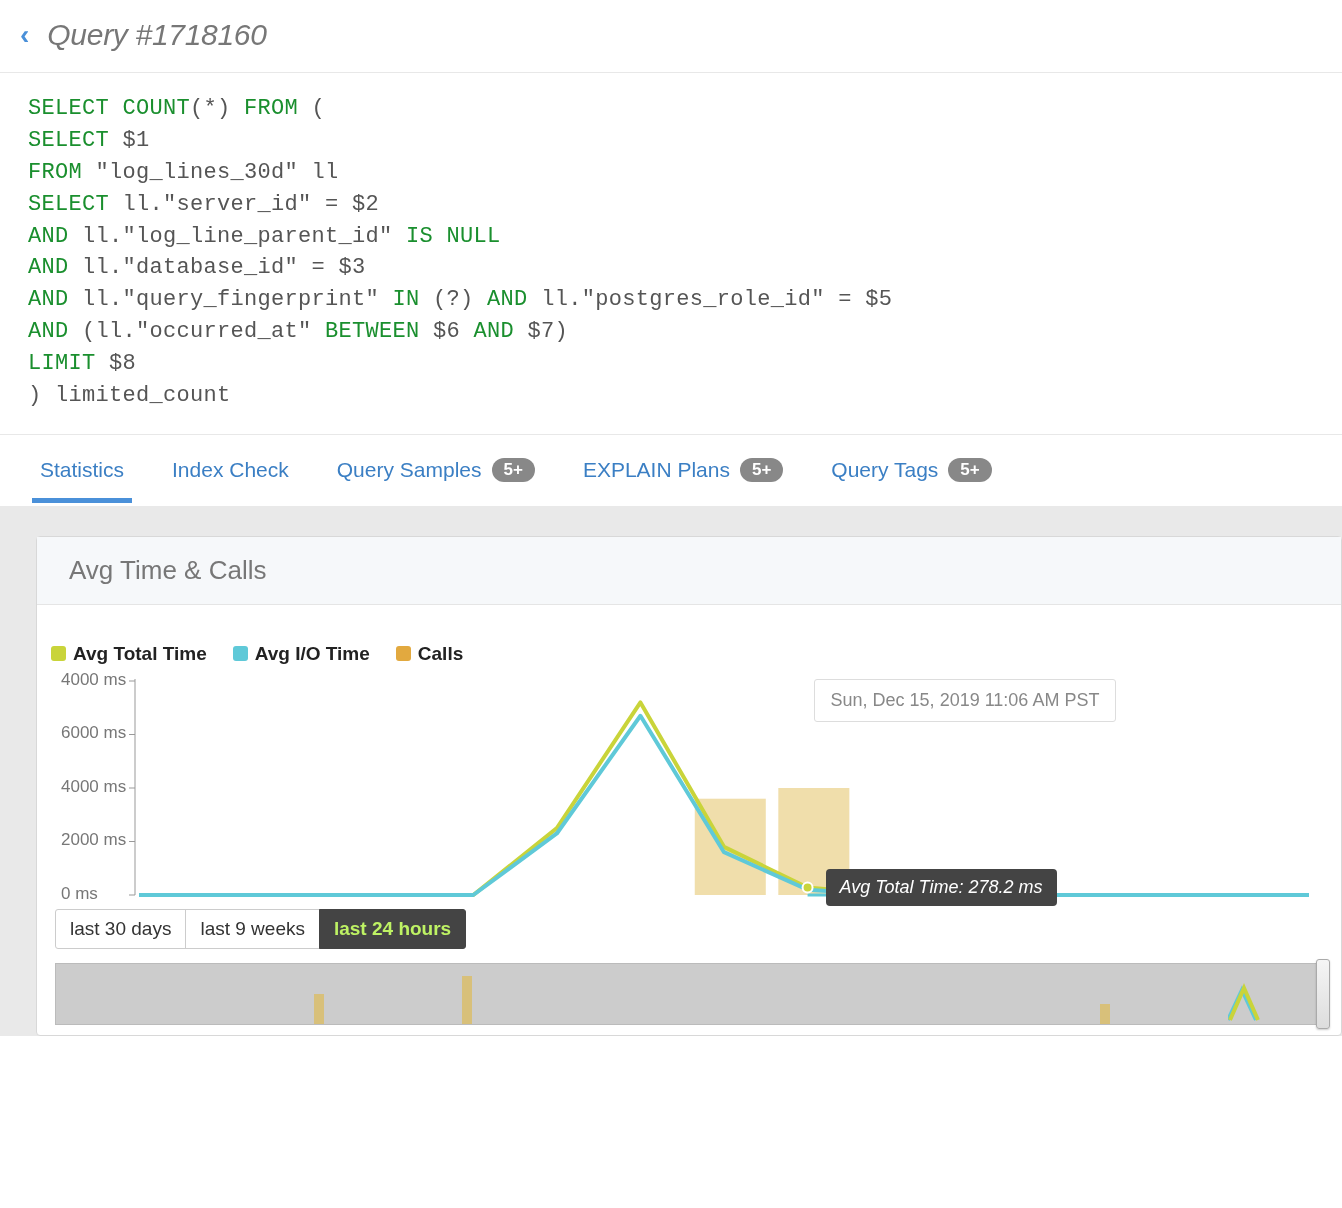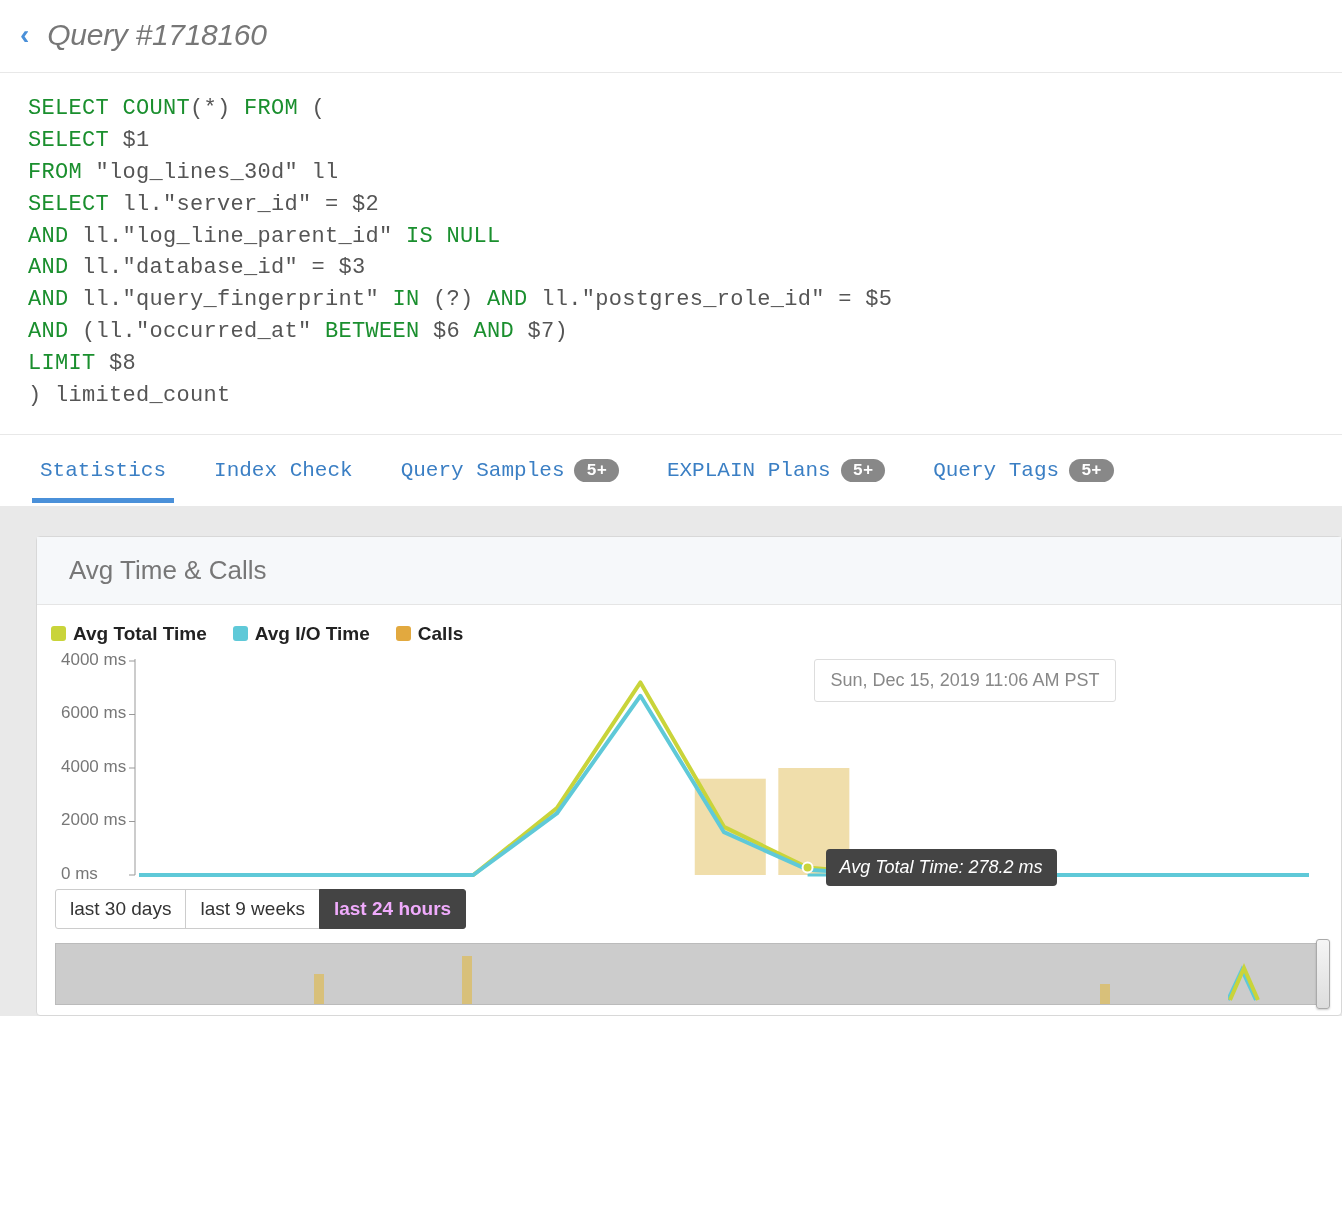--- a/index.html
+++ b/index.html
@@ -4,40 +4,40 @@
 <style>
 * { margin: 0; padding: 0; box-sizing: border-box; }
 body { font-family: -apple-system, BlinkMacSystemFont, "Segoe UI", Helvetica, Arial, sans-serif; background: #fff; color: #222; width: 1342px; }
 .header { display: flex; align-items: center; padding: 18px 20px 20px; border-bottom: 1px solid #e8e8e8; }
 .back-chevron { color: #4a90d9; font-size: 28px; font-weight: 600; margin-right: 18px; cursor: pointer; }
 .page-title { font-size: 30px; font-weight: 400; color: #777; letter-spacing: -0.3px; font-style: italic; }
 .query-block { padding: 20px 28px 22px; font-family: "Courier New", monospace; font-size: 22px; line-height: 1.45; letter-spacing: 0.3px; }
 .kw { color: #1a8f2e; }
 .txt { color: #555; }
 .tabs { display: flex; align-items: center; border-top: 1px solid #e8e8e8; padding: 0 40px; gap: 48px; height: 72px; }
-.tab { font-size: 21px; color: #3b7fc4; padding: 20px 0; cursor: pointer; display: flex; align-items: flex-end; gap: 10px; position: relative; font-family: Liberation Mono, monospace; }
+.tab { font-size: 21px; color: #3b7fc4; padding: 20px 0; cursor: pointer; display: flex; align-items: flex-end; gap: 10px; position: relative; }
 .tab.active::after { content: ""; position: absolute; bottom: -1px; left: -8px; right: -8px; height: 5px; background: #4a90d9; }
 .badge { background: #888; color: #fff; border-radius: 14px; padding: 2px 12px; font-size: 17px; font-weight: 600; }
 .content-area { background: #e9e9e9; padding: 30px 0 0 36px; }
 .card { background: #fff; border: 1px solid #d8d8d8; border-radius: 4px; overflow: visible; }
 .card-header { background: #f6f8fa; border-bottom: 1px solid #e5e5e5; padding: 18px 32px; font-size: 26px; color: #777; font-weight: 400; }
 .card-body { padding: 18px 12px 10px; }
-.legend { display: flex; align-items: center; gap: 26px; padding-left: 2px; margin-bottom: 10px; font-size: 19px; font-weight: 600; }
+.legend { display: flex; align-items: center; gap: 26px; padding-left: 2px; margin-bottom: 10px; font-size: 19px; font-weight: 600; margin-top: 20px; }
 .legend-item { display: flex; align-items: center; gap: 7px; }
 .swatch { width: 15px; height: 15px; border-radius: 3px; display: inline-block; }
 .chart-wrap { position: relative; height: 230px; }
 .axis-label { position: absolute; font-size: 17px; color: #777; }
 .chart-svg { position: absolute; left: 0; top: 0; }
 .tooltip-box { position: absolute; background: #fff; border: 1px solid #ddd; padding: 10px 16px; font-size: 18px; color: #888; border-radius: 3px; }
 .tooltip-dark { position: absolute; background: #444; color: #fff; padding: 8px 14px; border-radius: 4px; font-size: 18px; }
 .time-range { display: flex; margin-top: 4px; margin-left: 6px; }
 .time-btn { border: 1px solid #ccc; background: #fff; padding: 8px 14px; font-size: 19px; color: #333; cursor: pointer; margin-left: -1px; }
 .time-btn:first-child { border-radius: 3px 0 0 3px; margin-left: 0; }
 .time-btn:last-child { border-radius: 0 3px 3px 0; }
-.time-btn.active { background: #444; color: #f0abfc; border-color: #444; font-weight: 600; }
+.time-btn.active { background: #444; color: #bef264; border-color: #444; font-weight: 600; }
 .mini-strip { margin-top: 14px; margin-left: 6px; height: 62px; background: #ccc; position: relative; border: 1px solid #bbb; }
 .mini-bar { position: absolute; bottom: 0; width: 10px; background: #d8c07a; }
 .mini-handle { position: absolute; right: -2px; top: -5px; width: 14px; height: 70px; background: linear-gradient(#f5f5f5,#ddd); border: 1px solid #aaa; border-radius: 3px; box-shadow: 0 1px 2px rgba(0,0,0,0.2); }
 </style>
 </head>
 <body>
 
 <div class="header">
   <span class="back-chevron">‹</span>
   <span class="page-title">Query #1718160</span>

